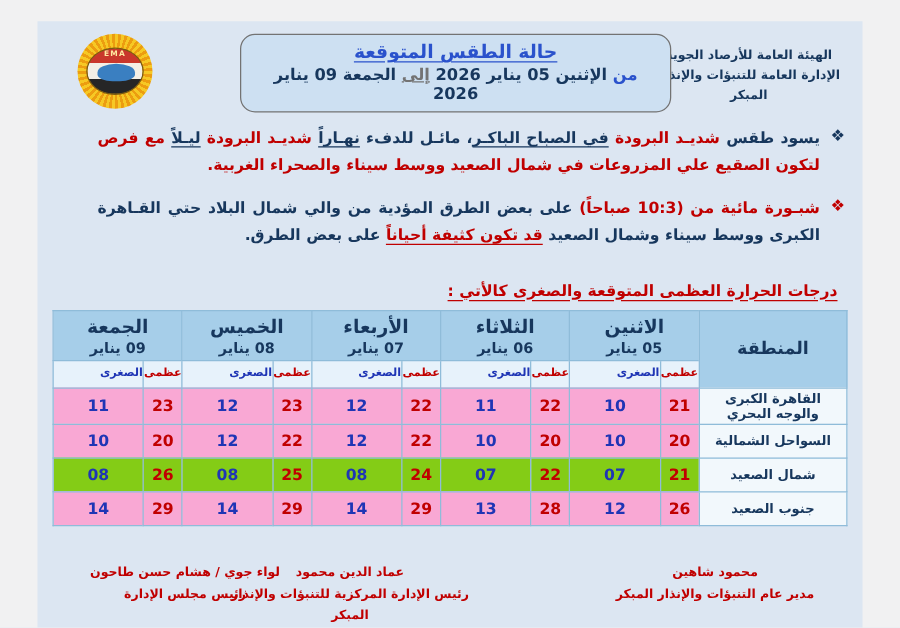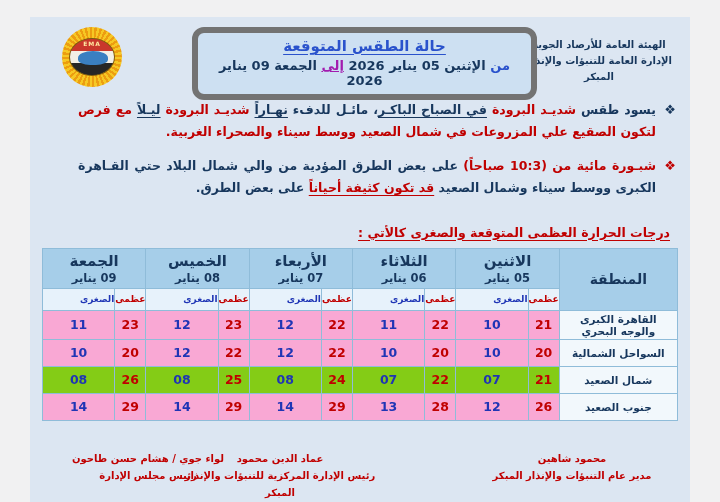--- a/index.html
+++ b/index.html
@@ -6,27 +6,27 @@
   html,body { width:720px; height:502px; overflow:hidden; background:#f1f1f2;
               font-family:"DejaVu Sans", sans-serif; }
   .doc { position:absolute; left:30px; top:17px; width:660px; height:485px;
          background:#dce6f2; padding:8px 12px; direction:rtl; }
 
   
   .header { position:relative; height:66px; }
   .org { position:absolute; left:478px; top:12px; width:158px; text-align:center;
          color:#17375d; font-weight:bold; font-size:10px; line-height:1.6; }
   .title-box { position:absolute; left:150px; top:2px; width:345px;
-               background:#cde0f2; border:6px solid #737373; border-radius:12px;
+               background:#cde0f2; border:1px solid #737373; border-radius:12px;
                text-align:center; padding:4px 8px 6px; }
   .title-box .t1 { color:#2a52cc; font-weight:bold; font-size:15px;
                    text-decoration:underline; text-underline-offset:3px; }
   .title-box .t2 { color:#17375d; font-weight:bold; font-size:13px; margin-top:3px; }
   .blue-word { color:#2a52cc; }
-  .blue-word-u { color:#a21caf; text-decoration:underline; }
+  .blue-word-u { color:#737373; text-decoration:underline; }
   .logo { position:absolute; left:16px; top:2px; width:64px; height:62px; }
   .sun { width:60px; height:60px; border-radius:50%;
          background:repeating-conic-gradient(#f6c824 0deg 5deg, #ec9d10 5deg 10deg);
          position:relative; }
   .globe { position:absolute; left:7px; top:11px; width:46px; height:38px;
            border-radius:50%; overflow:hidden; border:1px solid #7a5a10;
            background:linear-gradient(180deg,#c9372c 0 32%,#f3efe6 32% 68%,#262626 68% 100%); }
   .ema { position:absolute; left:0; right:0; top:1px; text-align:center;
          font-size:6px; font-weight:bold; color:#ffe9a0; letter-spacing:1px; }
   .cloud { position:absolute; left:8px; top:12px; width:30px; height:14px;

